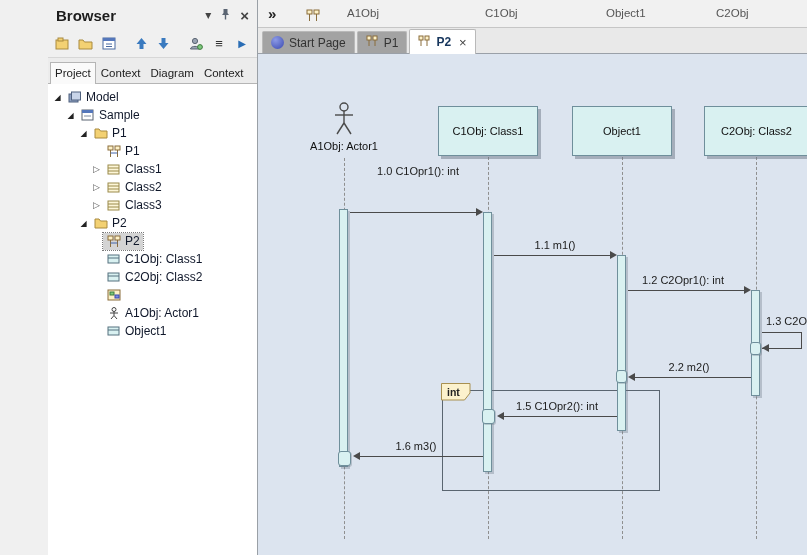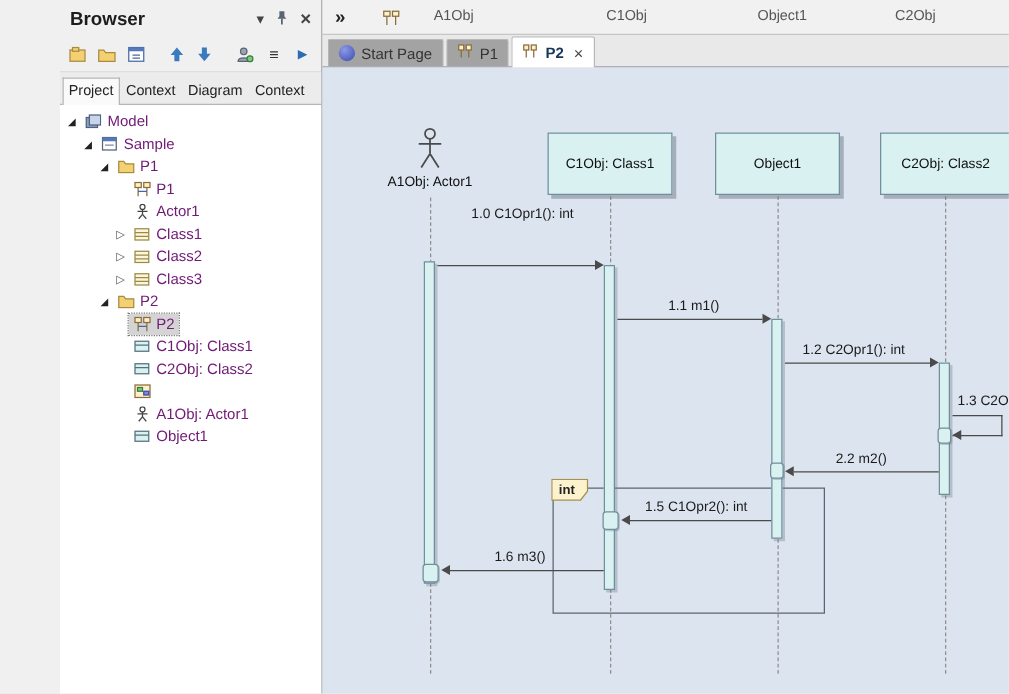--- a/index.html
+++ b/index.html
@@ -29,21 +29,21 @@
   .ptab.active { background:#fafafa; border-color:#b5b5b5; margin-bottom:-1px; padding-bottom:5px; }
 
   .tree { position:absolute; top:84px; left:0; right:0; bottom:0; background:#fff; overflow:hidden;
           padding-top:4px; }
   .trow { display:flex; align-items:center; height:18px; white-space:nowrap; }
   .lvl0 { padding-left:3px; } .lvl1 { padding-left:16px; } .lvl2 { padding-left:29px; } .lvl3 { padding-left:42px; }
   .arrow { width:13px; flex:none; text-align:center; font-size:8px; color:#222; }
   .arrow.col { font-size:9px; color:#555; }
   .row-content { display:flex; align-items:center; gap:4px; padding:0 3px; height:17px; }
   .selected .row-content { background:#d4d4d4; outline:1px dotted #7a7a7a; }
-  .tlabel { font-size:12px; color:#701a75;text-align:right; }
+  .tlabel { font-size:12px; color:#0f172a;text-align:right; }
   .ticon { display:flex; align-items:center; width:15px; justify-content:center; flex:none; }
 
   
   .main { position:absolute; left:210px; top:0; width:597px; height:555px; }
   .seq-header { position:absolute; left:0; top:0; right:0; height:28px; background:#f1f1f1;
                 border-bottom:1px solid #c6c6c6; }
   .chev { position:absolute; left:10px; top:5px; font-size:15px; font-weight:bold; color:#222; }
   .hdr-ico { position:absolute; left:48px; top:8px; }
   .hdr-label { position:absolute; top:7px; font-size:11.5px; color:#555; }
 
@@ -211,35 +211,20 @@
                 <rect x="8" y="1" width="5" height="4" fill="#fdf1c7" stroke="#8a6d3b"></rect>
                 <line x1="3.5" y1="5" x2="3.5" y2="12" stroke="#8a6d3b"></line>
                 <line x1="10.5" y1="5" x2="10.5" y2="12" stroke="#8a6d3b"></line>
                 <line x1="3.5" y1="8" x2="10.5" y2="8" stroke="#4466aa"></line>
               </svg>
         </span>
             <span class="tlabel">P1</span>
           </span>
       </div>
 
-      <div class="trow lvl3">
-        <span class="arrow"></span>
-        <span class="row-content">
-            <span class="ticon">
-          <svg width="10" height="13" viewBox="0 0 10 13" stroke="#444" fill="none">
-                <circle cx="5" cy="2.5" r="2"></circle>
-                <line x1="5" y1="4.5" x2="5" y2="8.5"></line>
-                <line x1="1" y1="6" x2="9" y2="6"></line>
-                <line x1="5" y1="8.5" x2="2" y2="12"></line>
-                <line x1="5" y1="8.5" x2="8" y2="12"></line>
-              </svg>
-        </span>
-            <span class="tlabel">Actor1</span>
-          </span>
-      </div>
 
       <div class="trow lvl3">
         <span class="arrow col">▷</span>
         <span class="row-content">
             <span class="ticon">
           <svg width="13" height="11">
                 <rect x="1" y="1" width="11" height="9" fill="#fdf6d8" stroke="#9a8a4a"></rect>
                 <line x1="1" y1="4" x2="12" y2="4" stroke="#9a8a4a"></line>
                 <line x1="1" y1="7" x2="12" y2="7" stroke="#9a8a4a"></line>
               </svg>

